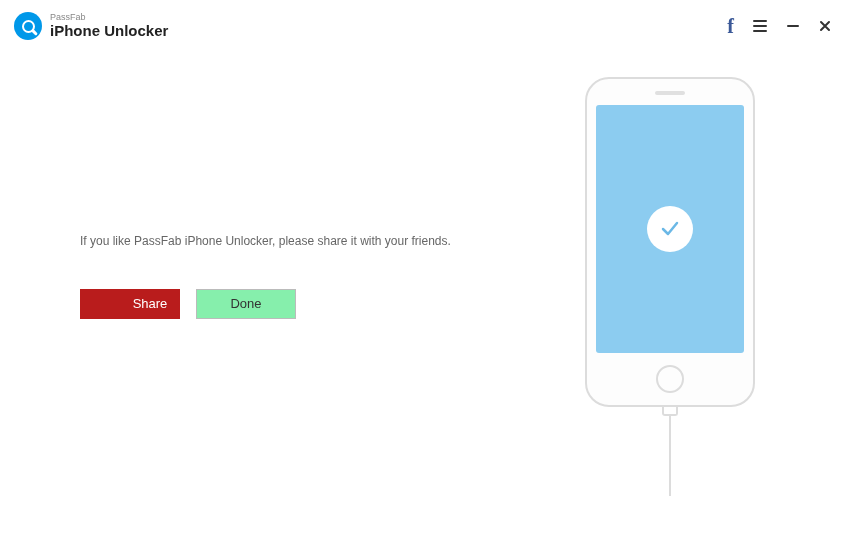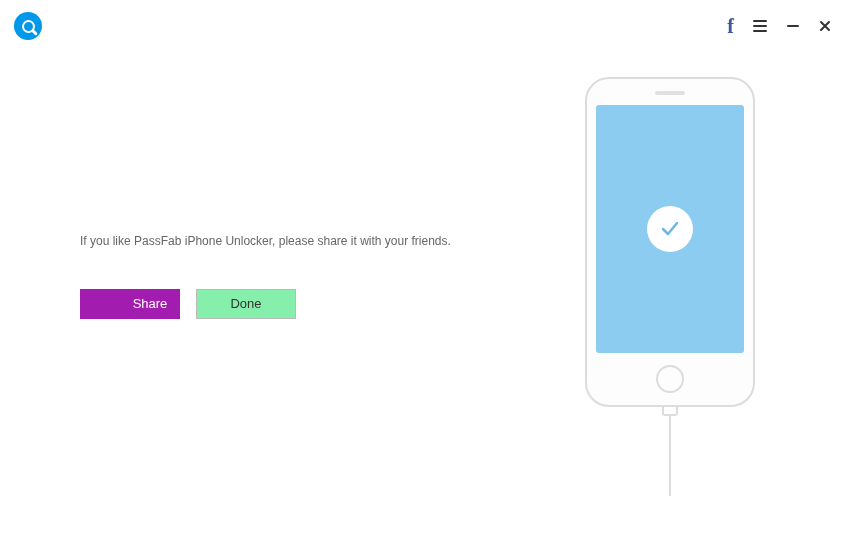--- a/index.html
+++ b/index.html
@@ -116,21 +116,21 @@
       width: 100px;
       height: 30px;
       font-size: 13px;
       border: none;
       cursor: pointer;
       display: flex;
       align-items: center;
       justify-content: center;
     }
     .btn-primary {
-      background: #a21caf;
+      background: #b91c1c;
       color: #fff;
       padding-left: 40px;
     }
     .btn-secondary {
       background: #86efac;
       color: #333;
       border: 1px solid #bbb;
     }
     .phone-area {
       width: 240px;
@@ -197,20 +197,24 @@
       background: #dcdcdc;
     }
   </style>
 </head>
 <body>
 
 <div class="titlebar">
   <div class="brand">
     <div class="logo">
       <div class="logo-inner"></div>
+    </div>
+    <div class="brand-text">
+      <span class="brand-small">PassFab</span>
+      <span class="brand-title">iPhone Unlocker</span>
     </div>
   </div>
   <div class="window-controls">
     <span class="ctrl fb-icon">f</span>
     <span class="ctrl">
       <svg width="16" height="16" viewBox="0 0 16 16">
           <path d="M2 3h12M2 8h12M2 13h12" stroke="#333" stroke-width="2" stroke-linecap="round"></path>
         </svg>
     </span>
     <span class="ctrl">

